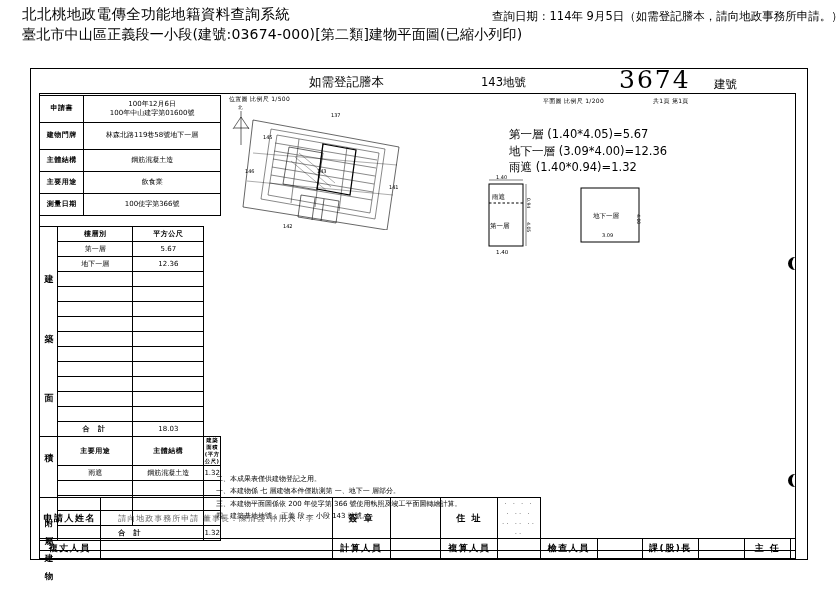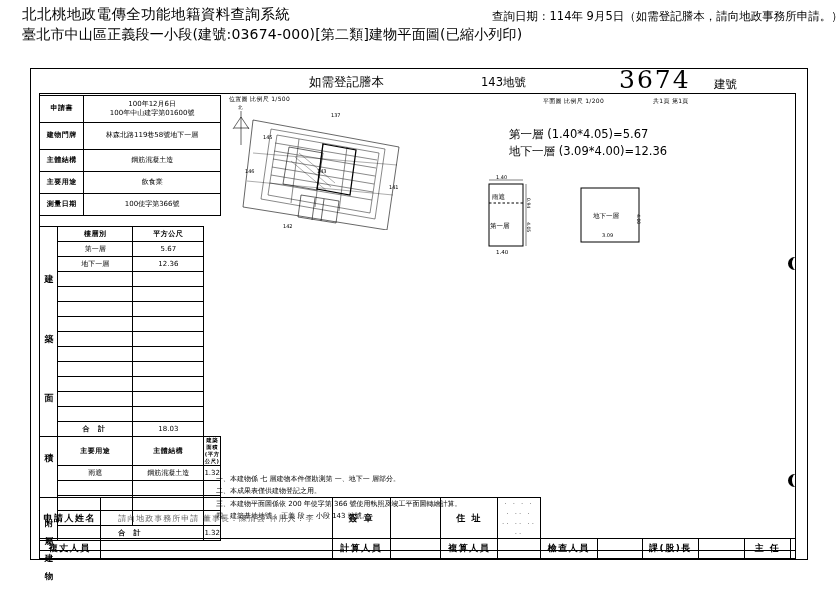--- a/index.html
+++ b/index.html
@@ -369,20 +369,21 @@
         <text x="90" y="78">143</text>
         <text x="56" y="133">142</text>
         <text x="11" y="14" font-size="4.5">北</text>
       </g>
     </svg>
   </div>
 
   <div class="calcs">
     <div>第一層 (1.40*4.05)=5.67</div>
     <div>地下一層 (3.09*4.00)=12.36</div>
+    <div>雨遮 (1.40*0.94)=1.32</div>
   </div>
 
   <div style="position:absolute; left:432px; top:105px; width:260px; height:90px;">
     <svg width="260" height="90" viewBox="0 0 260 90">
       <g stroke="#000" fill="none" stroke-width="1">
 
         <rect x="26" y="10" width="34" height="62"></rect>
         <line x1="26" y1="29" x2="60" y2="29" stroke-dasharray="2.5 2"></line>
 
         <line x1="26" y1="6" x2="60" y2="6" stroke-width="0.5"></line>
@@ -399,22 +400,22 @@
         <text x="64" y="48" font-size="4.6" transform="rotate(90,64,48)">4.05</text>
         <text x="33" y="80" font-size="5.5">1.40</text>
         <text x="130" y="44" font-size="6.5">地下一層</text>
         <text x="174" y="40" font-size="4.6" transform="rotate(90,174,40)">4.00</text>
         <text x="139" y="63" font-size="5">3.09</text>
       </g>
     </svg>
   </div>
 
   <div class="notes">
+    <div>二、本成果表僅供建物登記之用。</div>
     <div>一、本建物係 七 層建物本件僅勘測第 一、地下一 層部分。</div>
-    <div>二、本成果表僅供建物登記之用。</div>
     <div>三、本建物平面圖係依 200 年使字第 366 號使用執照及竣工平面圖轉繪計算。</div>
     <div>四、建築基地地號： 正義 段 一 小段 143  地號。</div>
   </div>
 
   <div class="sig">
     <table>
       <tbody>
         <tr>
           <td class="lab" style="width:58px">申請人姓名</td>
           <td style="width:250px">

